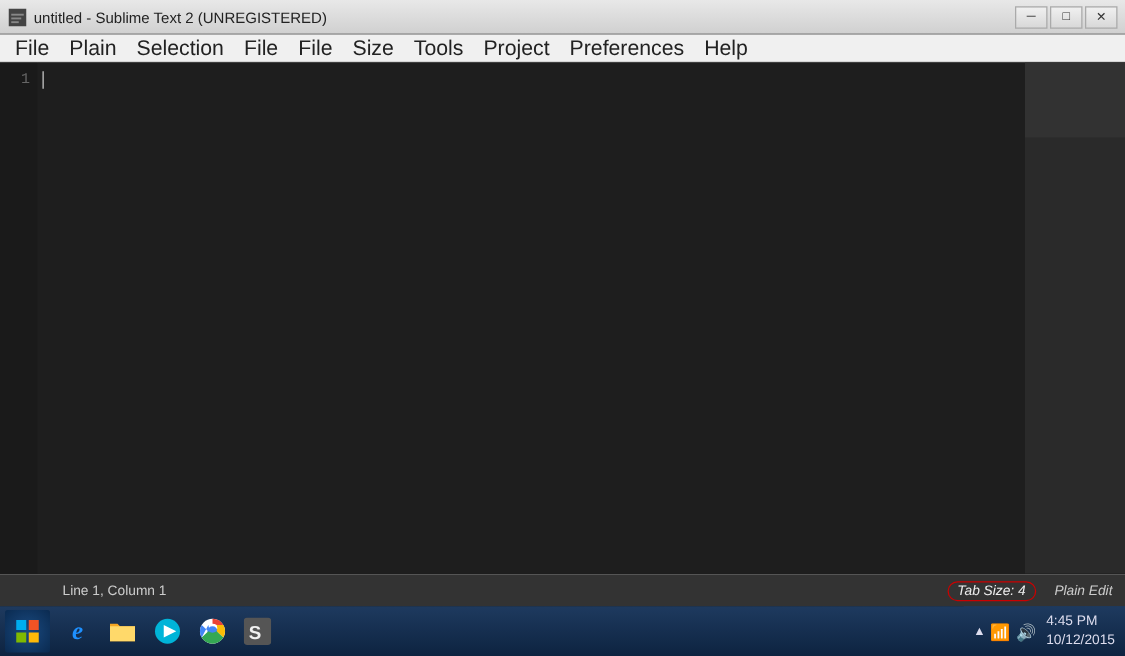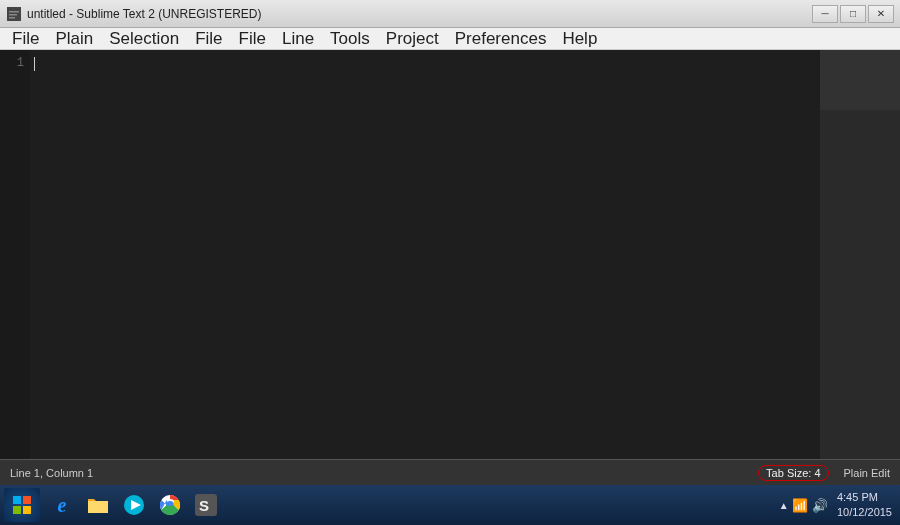--- a/index.html
+++ b/index.html
@@ -122,25 +122,26 @@
       height: 26px;
       background: #333;
       display: flex;
       align-items: center;
       justify-content: space-between;
       padding: 0 10px;
       font-size: 11px;
       color: #ccc;
       border-top: 1px solid #555;
     }
-    #status-left { display: flex; align-items: flex-start; }
+    #status-left { display: flex; align-items: flex-start; margin-left: 40px; }
     #status-right {
       display: flex;
       align-items: center;
       gap: 15px;
+      font-style: italic;
     }
     #tab-size-badge {
       background: transparent;
       border: 1.5px solid #cc0000;
       border-radius: 10px;
       padding: 1px 7px;
       color: #eee;
       font-size: 11px;
     }
 
@@ -245,21 +246,21 @@
     <div class="win-btn" id="close-btn">✕</div>
   </div>
 </div>
 
 <div id="menu-bar">
 <div class="menu-item">File</div>
     <div class="menu-item">Plain</div>
     <div class="menu-item">Selection</div>
     <div class="menu-item">File</div>
     <div class="menu-item">File</div>
-    <div class="menu-item">Line</div>
+    <div class="menu-item">Size</div>
     <div class="menu-item">Tools</div>
     <div class="menu-item">Project</div>
     <div class="menu-item">Preferences</div>
     <div class="menu-item">Help</div>
   </div>
 
 <div id="editor-container">
   <div id="line-numbers">
     <div>1</div>
   </div>

